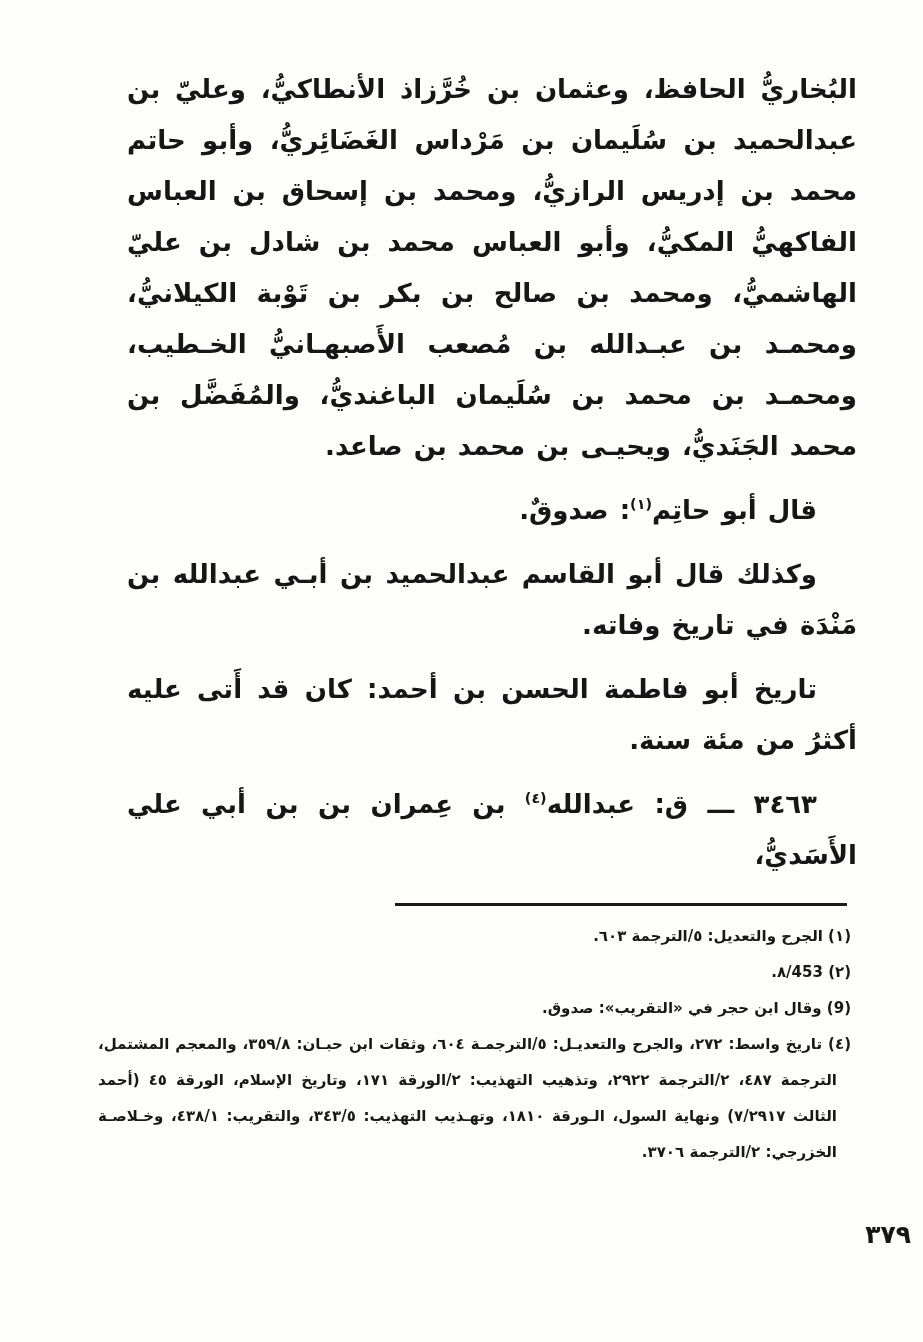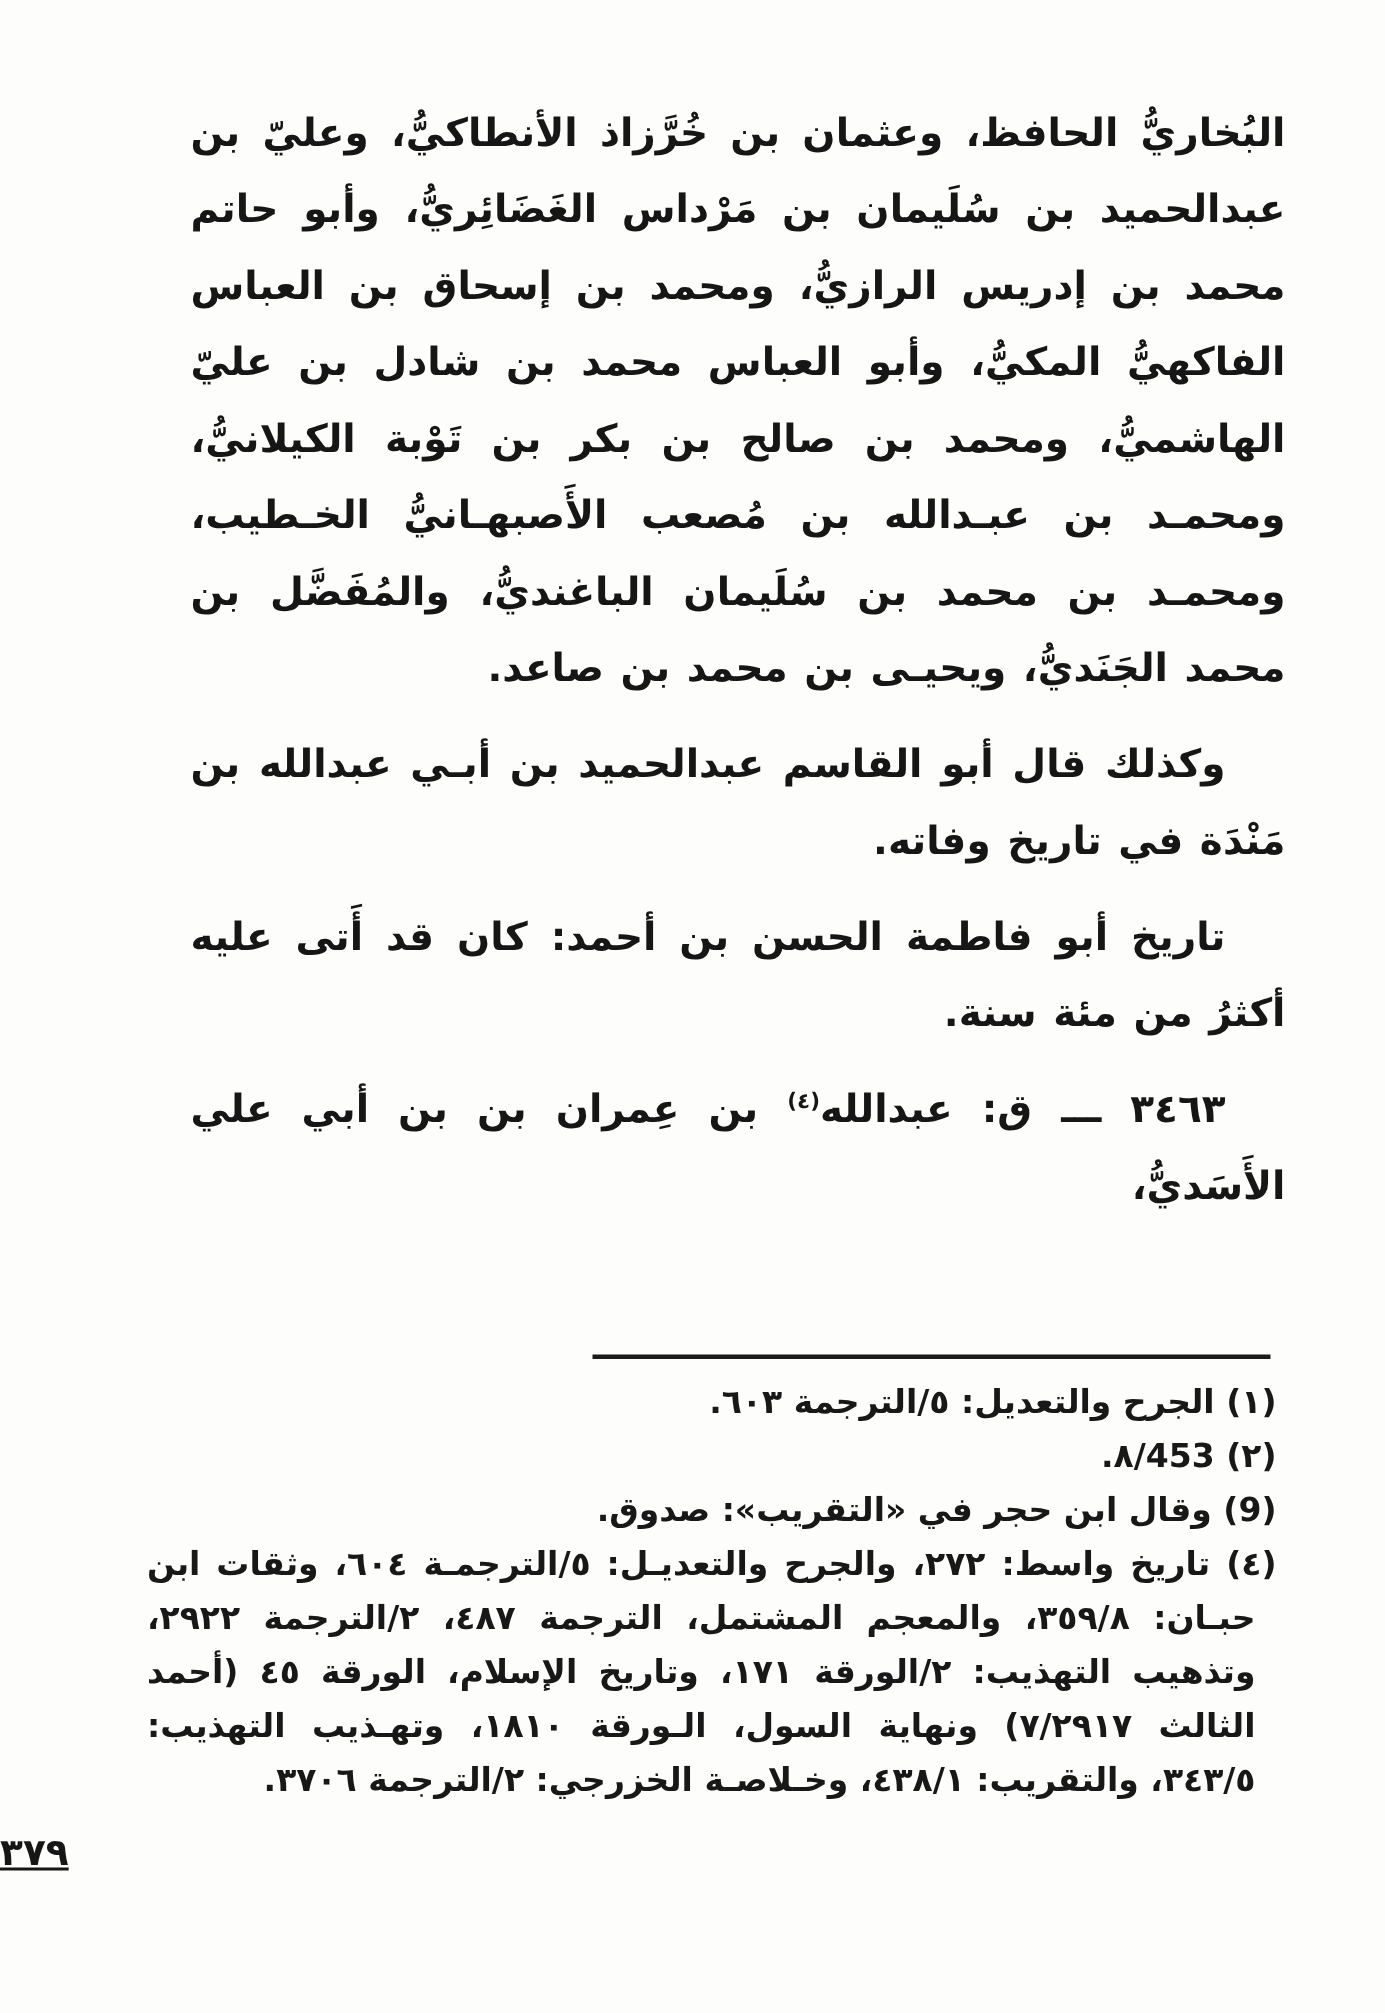--- a/index.html
+++ b/index.html
@@ -58,49 +58,49 @@
   }
   .footnotes {
     position: absolute;
     top: 918px;
     right: 72px;
     left: 98px;
     direction: rtl;
   }
   .fn {
     margin: 0;
-    font-size: 22px;
+    font-size: 15px;
     font-weight: 700;
     line-height: 36px;
     text-align: justify;
     text-align-last: right;
     padding-right: 14px;
     text-indent: -14px;
     color: #181818;
   }
   
   .page-number {
     position: absolute;
     top: 1220px;
     left: 0;
-    right: 0;
-    text-align: left;
+    right: 12px;
+    text-align: right;
     font-size: 25px;
     font-weight: 700;
     color: #161616;
-    text-decoration: underline;
   }
 </style>
 </head>
 <body>
 
 <div class="page">
 
   <main class="body-text">
     <p class="para">البُخاريُّ الحافظ، وعثمان بن خُرَّزاذ الأنطاكيُّ، وعليّ بن عبدالحميد بن سُلَيمان بن مَرْداس الغَضَائِريُّ، وأبو حاتم محمد بن إدريس الرازيُّ، ومحمد بن إسحاق بن العباس الفاكهيُّ المكيُّ، وأبو العباس محمد بن شادل بن عليّ الهاشميُّ، ومحمد بن صالح بن بكر بن تَوْبة الكيلانيُّ، ومحمـد بن عبـدالله بن مُصعب الأَصبهـانيُّ الخـطيب، ومحمـد بن محمد بن سُلَيمان الباغنديُّ، والمُفَضَّل بن محمد الجَنَديُّ، ويحيـى بن محمد بن صاعد.</p>
+    <p class="para indent">قال أبو حاتِم<sup>(١)</sup>: صدوقٌ.</p>
     <p class="para indent">وكذلك قال أبو القاسم عبدالحميد بن أبـي عبدالله بن مَنْدَة في تاريخ وفاته.</p>
     <p class="para indent">تاريخ أبو فاطمة الحسن بن أحمد: كان قد أَتى عليه أكثرُ من مئة سنة.</p>
     <p class="para indent">٣٤٦٣ ـــ ق: عبدالله<sup>(٤)</sup> بن عِمران بن بن أبي علي الأَسَديُّ،</p>
   </main>
 
   <div class="fn-sep"></div>
 
   <section class="footnotes">
     <p class="fn">(١) الجرح والتعديل: ٥/الترجمة ٦٠٣.</p>
     <p class="fn">(٢) 453/٨.</p>

